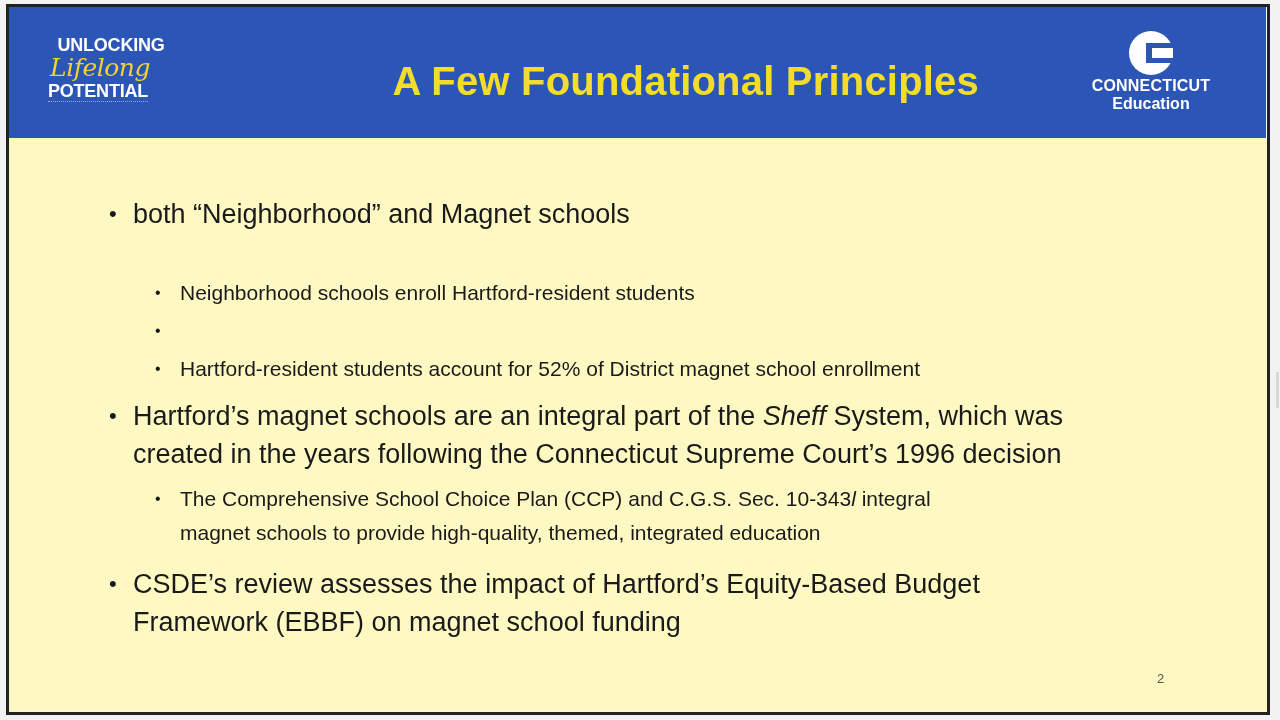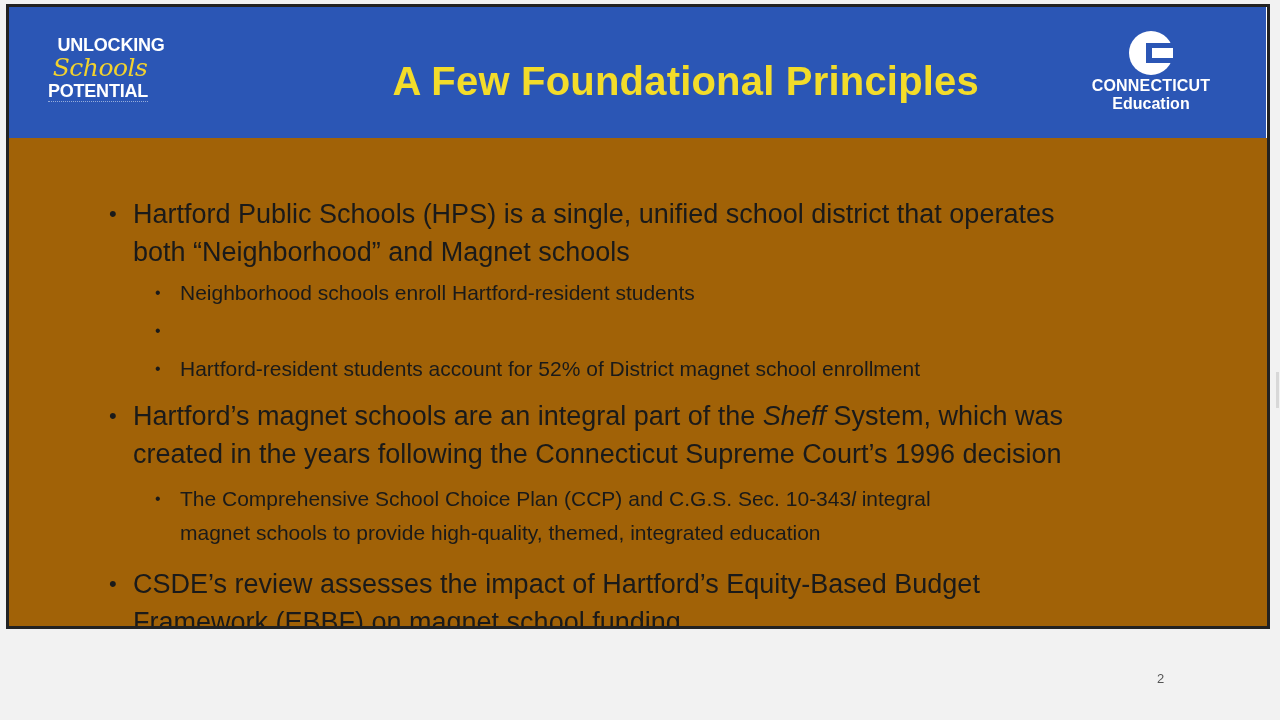--- a/index.html
+++ b/index.html
@@ -13,22 +13,22 @@
     }
     .viewer {
       position: absolute;
       left: 0; top: 0;
       width: 1280px; height: 720px;
       background: #f2f2f2;
     }
     .slide {
       position: absolute;
       left: 6px; top: 4px;
-      width: 1264px; height: 625px;
-      background: #a16207;
+      width: 1264px; height: 711px;
+      background: #fef9c3;
       border: 3px solid #222222;
       box-sizing: border-box;
       overflow: hidden;
     }
     .header {
       position: absolute;
       left: 0; top: 0;
       width: 1260px; height: 131px;
       background: #2b56b5;
     }
@@ -174,42 +174,41 @@
   </style>
 </head>
 <body>
 
 <div class="viewer">
   <div class="slide">
 
     <div class="header">
       <div class="logo-left">
         <div class="l1">UNLOCKING</div>
-        <div class="l2">Schools</div>
+        <div class="l2">Lifelong</div>
         <div class="l3">POTENTIAL</div>
       </div>
 
       <div class="title">A Few Foundational Principles</div>
 
       <div class="logo-right">
         <div class="ct-circle">
           <div class="notch"></div>
           <div class="notch-inner"></div>
           <div class="stem"></div>
         </div>
         <div class="ct-name">CONNECTICUT</div>
         <div class="ct-sub">Education</div>
       </div>
     </div>
 
     <div class="content">
 
       <div class="bullet l1-item" style="top:57px;">
         <span class="dot">•</span>
-        <div>Hartford Public Schools (HPS) is a single, unified school district that operates</div>
         <div>both “Neighborhood” and Magnet schools</div>
       </div>
       <div class="bullet l2-item" style="top:138px;">
         <span class="dot">•</span>
         <span>Neighborhood schools enroll Hartford-resident students</span>
       </div>
       <div class="bullet l2-item" style="top:176px;">
         <span class="dot">•</span>
       </div>
       <div class="bullet l2-item" style="top:214px;">

